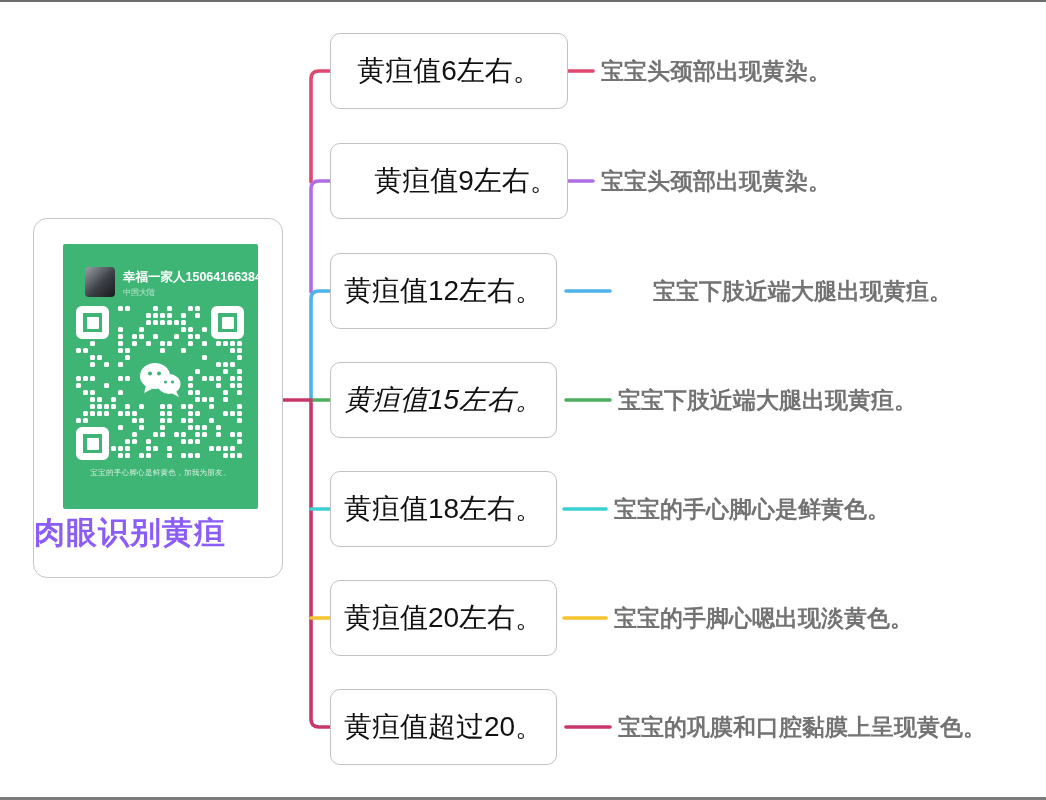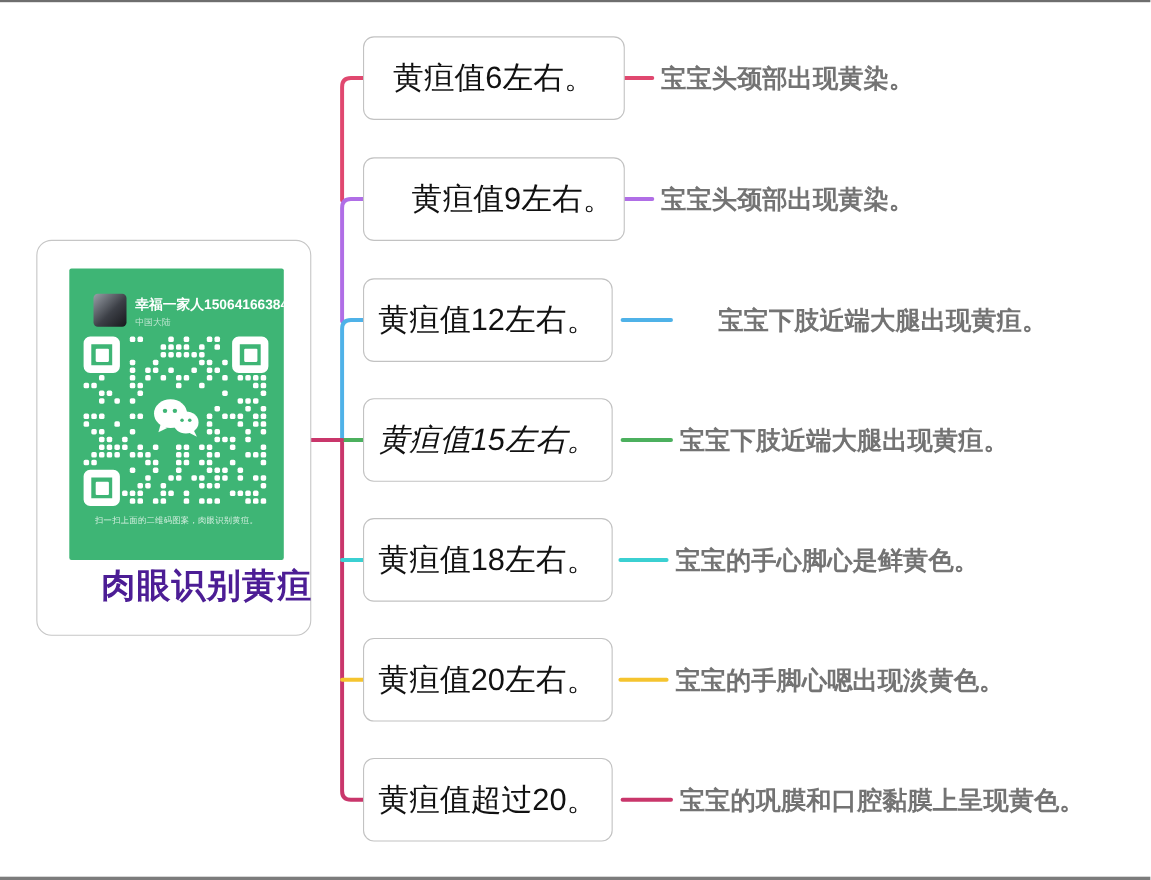--- a/index.html
+++ b/index.html
@@ -34,22 +34,22 @@
   .qr-modules{position:absolute;left:13px;top:62px;width:168px;height:154px;}
   .qr-dot{position:absolute;background:#fff;border-radius:1.5px;}
   .finder{position:absolute;width:33px;height:33px;border:7px solid #fff;border-radius:6px;box-sizing:border-box;}
   .finder::after{content:"";position:absolute;left:3.5px;top:3.5px;width:12px;height:12px;background:#fff;border-radius:1px;}
   .wx-logo{position:absolute;left:60px;top:53px;width:48px;height:42px;}
   .qr-footer{
     position:absolute;left:0;top:224px;width:195px;text-align:center;
     font-size:7.5px;color:rgba(255,255,255,.78);letter-spacing:.3px;white-space:nowrap;
   }
   .root-title{
-    position:absolute;left:0;top:293px;width:250px;text-align:right;
-    font-size:31px;font-weight:bold;color:#4c1d95;letter-spacing:1px;white-space:nowrap;
+    position:absolute;left:0;top:293px;width:250px;text-align:left;
+    font-size:31px;font-weight:bold;color:#8b5cf6;letter-spacing:1px;white-space:nowrap;
   }
 
   
   .topic{
     position:absolute;left:330px;height:76px;box-sizing:border-box;
     background:#fff;border:1.6px solid #c2c2c2;border-radius:10px;
     display:flex;align-items:center;justify-content:center;
     font-size:28px;font-weight:500;color:#111;white-space:nowrap;
   }
   .topic.w1{width:238px;}
@@ -276,21 +276,21 @@
         <div class="qr-dot" style="left: 63px; top: 147px; width: 5.4px; height: 5.4px;"></div>
         <div class="qr-dot" style="left: 70px; top: 147px; width: 5.4px; height: 5.4px;"></div>
         <div class="qr-dot" style="left: 91px; top: 147px; width: 5.4px; height: 5.4px;"></div>
         <div class="qr-dot" style="left: 105px; top: 147px; width: 5.4px; height: 5.4px;"></div>
         <div class="qr-dot" style="left: 112px; top: 147px; width: 5.4px; height: 5.4px;"></div>
         <div class="qr-dot" style="left: 119px; top: 147px; width: 5.4px; height: 5.4px;"></div>
         <div class="qr-dot" style="left: 147px; top: 147px; width: 5.4px; height: 5.4px;"></div>
         <div class="qr-dot" style="left: 154px; top: 147px; width: 5.4px; height: 5.4px;"></div>
         <div class="qr-dot" style="left: 161px; top: 147px; width: 5.4px; height: 5.4px;"></div>
       </div>
-    <div class="qr-footer">扫一扫上面的二维码图案，肉眼识别黄疸。</div>
+    <div class="qr-footer">宝宝的手心脚心是鲜黄色，加我为朋友。</div>
   </div>
   <div class="root-title">肉眼识别黄疸</div>
 </div>
 
 <div class="topic w1" style="top:33px;">
     <span>黄疸值6左右。</span>
   </div>
 <div class="topic w1" style="top:143px;padding-left:34px;">
     <span>黄疸值9左右。</span>
   </div>

